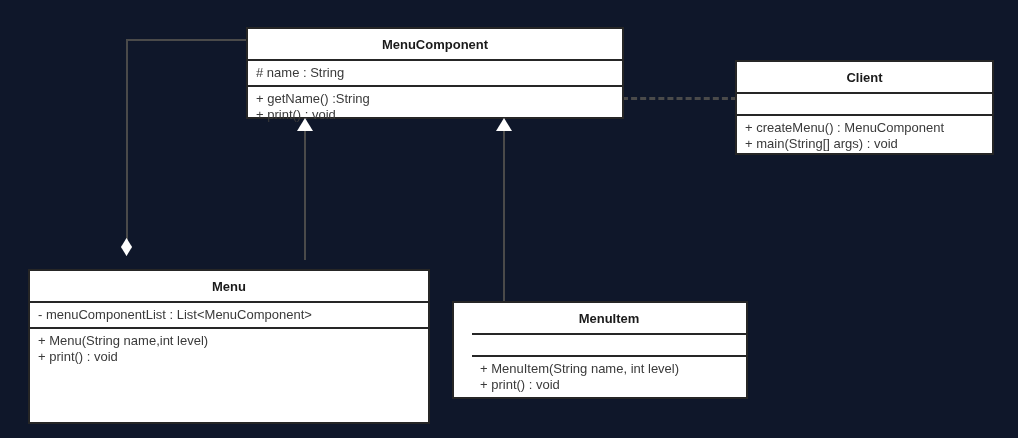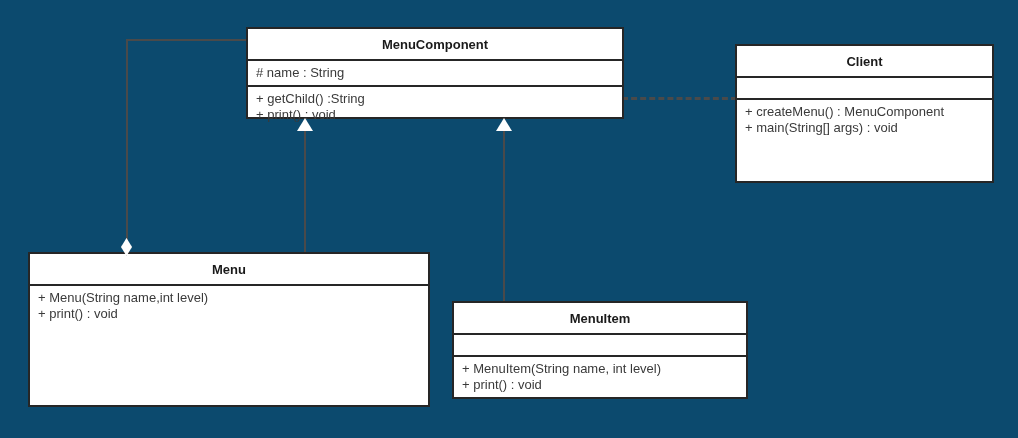--- a/index.html
+++ b/index.html
@@ -5,21 +5,21 @@
 <style>
   html, body {
     margin: 0;
     padding: 0;
     background: #000000;
   }
   #canvas {
     position: relative;
     width: 1018px;
     height: 438px;
-    background: #0c4a6e;
+    background: #0f172a;
     overflow: hidden;
     font-family: "Liberation Sans", sans-serif;
   }
   .uml-class {
     position: absolute;
     background: #ffffff;
     border: 2px solid #262626;
     box-sizing: border-box;
     z-index: 5;
   }
@@ -111,43 +111,46 @@
   <div class="arrow-gen" style="left:496px; top:118px;"></div>
 
   <div class="line-dashed" style="left:622px; top:97px; width:115px;"></div>
 
   <div class="uml-class" style="left:246px; top:27px; width:378px; height:92px;">
     <div class="uml-name">MenuComponent</div>
     <div class="uml-compartment">
       <div class="row"># name : String</div>
     </div>
     <div class="uml-compartment">
-      <div class="row">+ getChild() :String</div>
+      <div class="row">+ getName() :String</div>
       <div class="row">+ print() : void</div>
     </div>
   </div>
 
-  <div class="uml-class" style="left:735px; top:44px; width:259px; height:139px;">
+  <div class="uml-class" style="left:735px; top:60px; width:259px; height:95px;">
     <div class="uml-name">Client</div>
     <div class="uml-compartment empty"></div>
     <div class="uml-compartment">
       <div class="row">+ createMenu() : MenuComponent</div>
       <div class="row">+ main(String[] args) : void</div>
     </div>
   </div>
 
-  <div class="uml-class" style="left:28px; top:252px; width:402px; height:155px;">
+  <div class="uml-class" style="left:28px; top:269px; width:402px; height:155px;">
     <div class="uml-name">Menu</div>
+    <div class="uml-compartment">
+      <div class="row">- menuComponentList : List&lt;MenuComponent&gt;</div>
+    </div>
     <div class="uml-compartment">
       <div class="row">+ Menu(String name,int level)</div>
       <div class="row">+ print() : void</div>
     </div>
   </div>
 
-  <div class="uml-class" style="left:452px; top:301px; width:296px; height:98px;">
+  <div class="uml-class" style="left:452px; top:301px; width:296px; height:98px;padding-left:18px;">
     <div class="uml-name">MenuItem</div>
     <div class="uml-compartment empty"></div>
     <div class="uml-compartment">
       <div class="row">+ MenuItem(String name, int level)</div>
       <div class="row">+ print() : void</div>
     </div>
   </div>
 
 </div>
 

